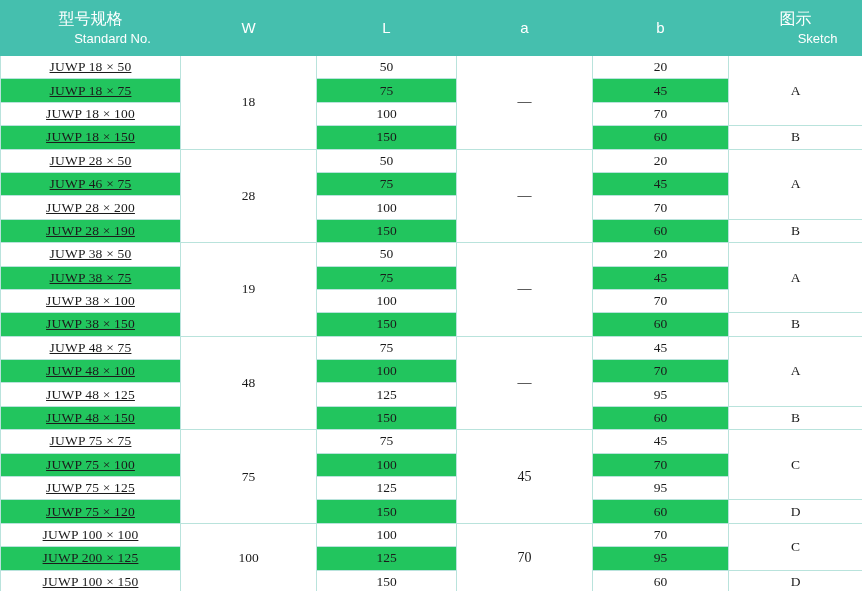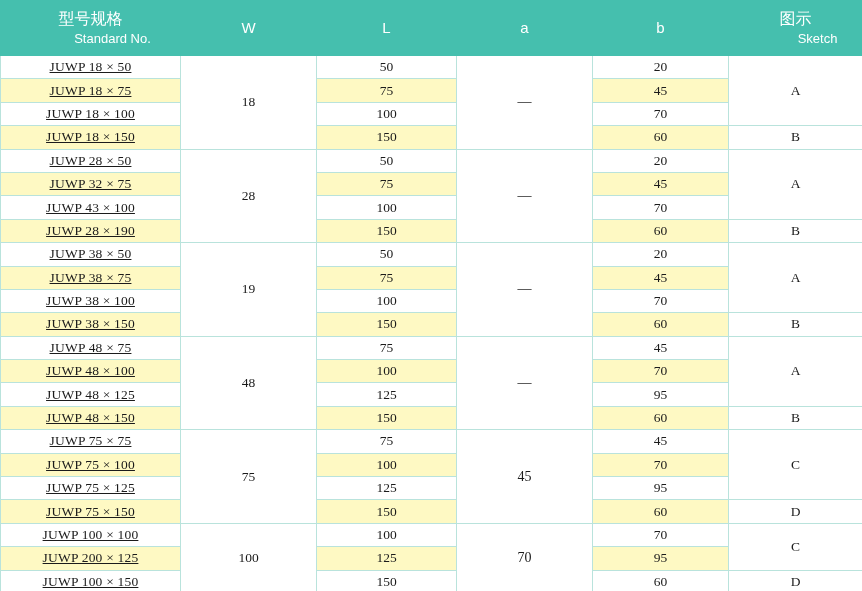--- a/index.html
+++ b/index.html
@@ -57,21 +57,21 @@
     border: 1px solid #b9e3dc;
     height: 22.4px;
     font-size: 13.5px;
     text-align: center;
     vertical-align: middle;
     padding: 0 2px;
     background: #ffffff;
     white-space: nowrap;
   }
   tbody tr.alt td {
-    background: #fef9c3;
+    background: #22c55e;
   }
   td.std {
     text-align: center;
     letter-spacing: 0.2px;
     text-decoration: underline;
   }
   td.merged {
     background: #ffffff !important;
   }
   td.dash {
@@ -141,26 +141,26 @@
       </tr>
       <tr>
         <td class="std">JUWP 28 × 50</td>
         <td class="merged" rowspan="4">28</td>
         <td>50</td>
         <td class="merged dash" rowspan="4">—</td>
         <td>20</td>
         <td class="merged" rowspan="3">A</td>
       </tr>
       <tr class="alt">
-        <td class="std">JUWP 32 × 75</td>
-        <td>75</td>
-        <td>45</td>
-      </tr>
-      <tr>
-        <td class="std">JUWP 43 × 100</td>
+        <td class="std">JUWP 46 × 75</td>
+        <td>75</td>
+        <td>45</td>
+      </tr>
+      <tr>
+        <td class="std">JUWP 28 × 200</td>
         <td>100</td>
         <td>70</td>
       </tr>
       <tr class="alt">
         <td class="std">JUWP 28 × 190</td>
         <td>150</td>
         <td>60</td>
         <td class="merged" rowspan="1">B</td>
       </tr>
       <tr>
@@ -223,21 +223,21 @@
         <td class="std">JUWP 75 × 100</td>
         <td>100</td>
         <td>70</td>
       </tr>
       <tr>
         <td class="std">JUWP 75 × 125</td>
         <td>125</td>
         <td>95</td>
       </tr>
       <tr class="alt">
-        <td class="std">JUWP 75 × 150</td>
+        <td class="std">JUWP 75 × 120</td>
         <td>150</td>
         <td>60</td>
         <td class="merged" rowspan="1">D</td>
       </tr>
       <tr>
         <td class="std">JUWP 100 × 100</td>
         <td class="merged" rowspan="3">100</td>
         <td>100</td>
         <td class="merged dash" rowspan="3">70</td>
         <td>70</td>

